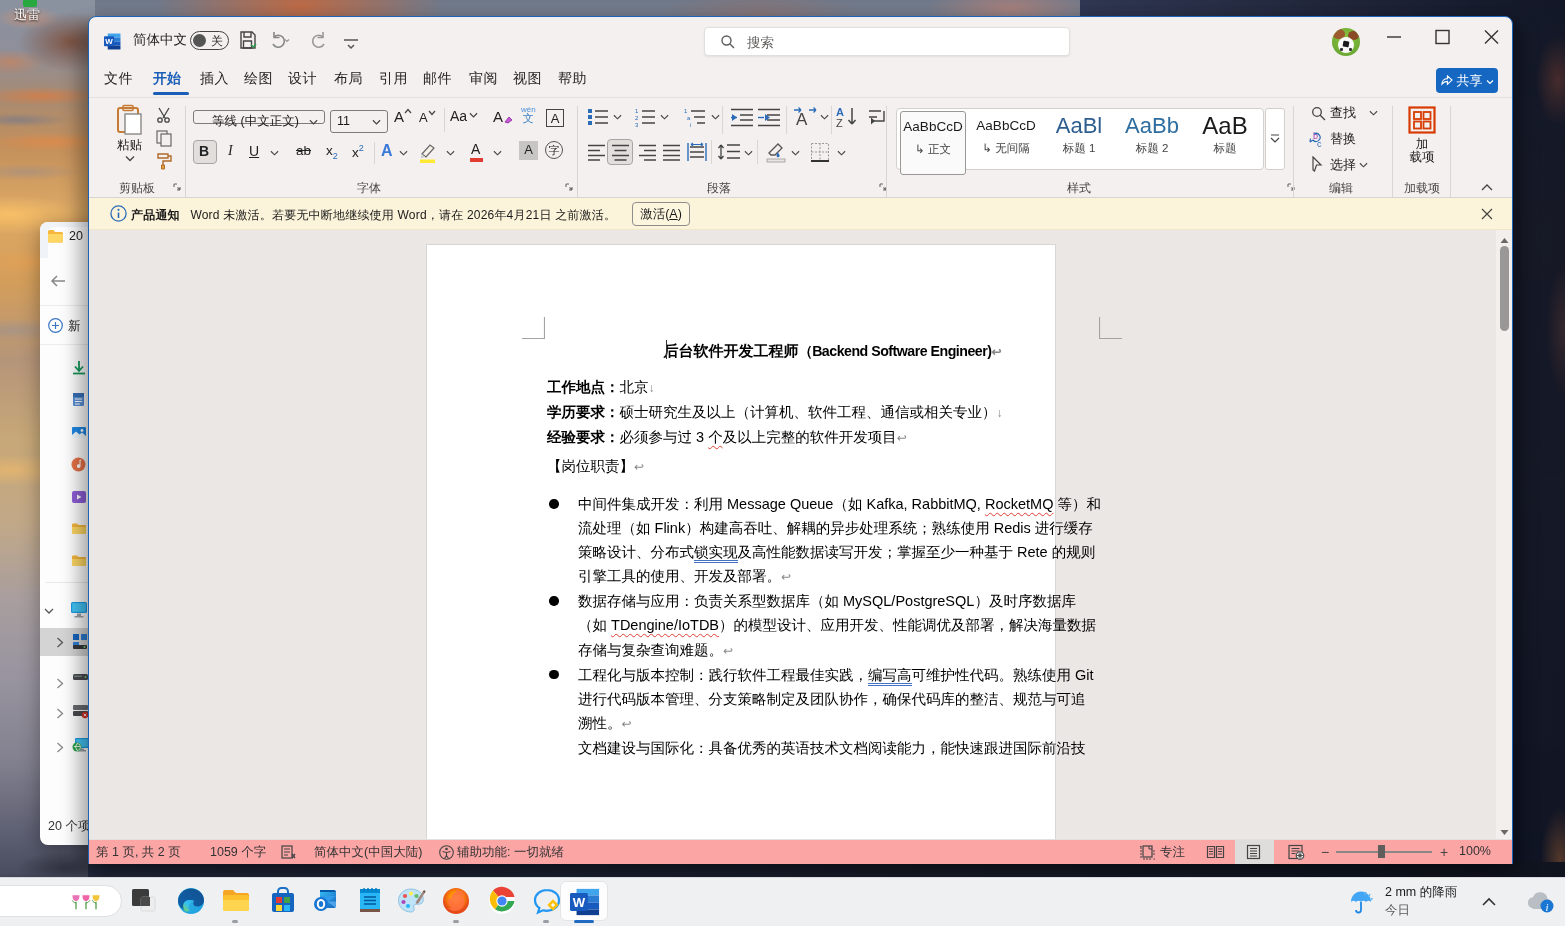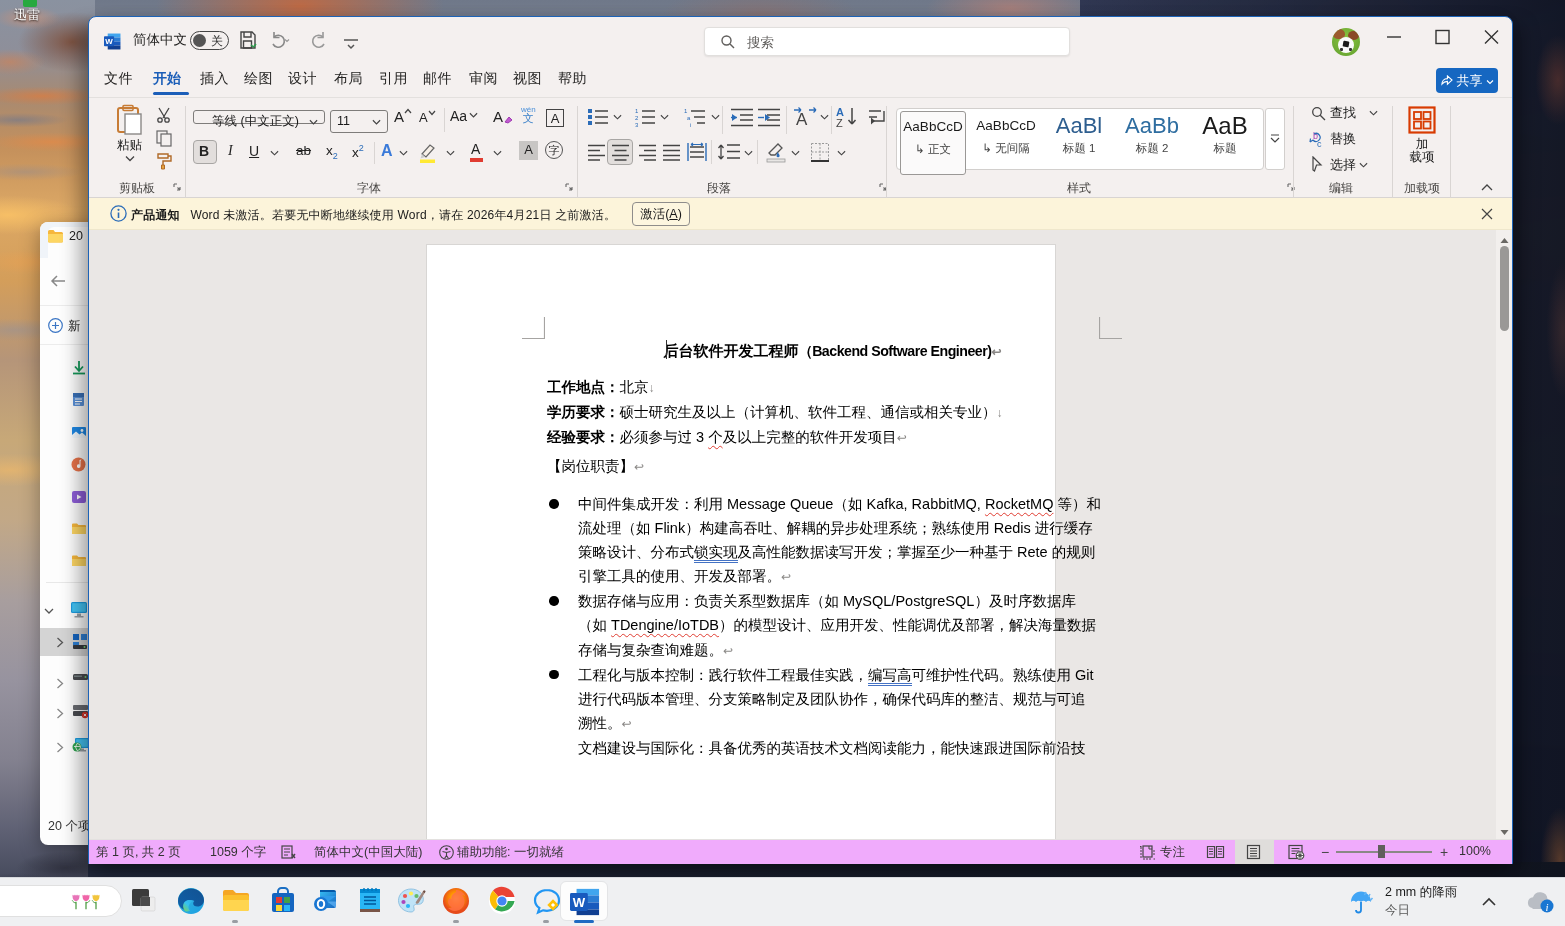--- a/index.html
+++ b/index.html
@@ -91,21 +91,21 @@
 #dtitle{position:absolute;left:10px;top:94px;width:791px;text-align:center;font-weight:bold;font-size:15px;}
 .dpar{position:absolute;left:120px;width:560px;white-space:nowrap;}
 .dlab{font-weight:bold;}
 ul.dlist{list-style:none;}
 ul.dlist li{position:relative;padding-left:31px;white-space:nowrap;}
 ul.dlist li .bu{position:absolute;left:2px;top:7px;width:9.5px;height:9.5px;background:#000;border-radius:50%;}
 .sqr{text-decoration:underline;text-decoration-style:wavy;text-decoration-color:#e03c31;text-decoration-thickness:1px;text-underline-offset:3px;}
 .sqb{border-bottom:3px double #4472c4;}
 .pmark{color:#8a8886;font-size:12px;}
 
-#statusbar{position:absolute;left:0;top:822px;width:1423px;height:24.5px;background:#f0abfc;border-top:1px solid #e3e1df;font-size:12.5px;color:#333;}
+#statusbar{position:absolute;left:0;top:822px;width:1423px;height:24.5px;background:#fca5a5;border-top:1px solid #e3e1df;font-size:12.5px;color:#333;}
 #statusbar span{position:absolute;top:4px;white-space:nowrap;}
 
 
 #taskbar{position:absolute;left:0;top:877px;width:1565px;height:49px;background:#eff0f2;border-top:1px solid #d8dade;}
 .tkico{position:absolute;top:8px;width:30px;height:30px;}
 .tkdot{position:absolute;top:42px;width:6px;height:3px;background:#9a9da3;border-radius:2px;}
 #searchpill{position:absolute;left:-30px;top:7px;width:152px;height:32px;background:#fff;border:1px solid #e0e0e0;border-radius:16px;}
 #wordtile{position:absolute;left:560px;top:3px;width:48px;height:40px;background:#fdfdfd;border:1px solid #e3e4e6;border-radius:6px;}
 #wordline{position:absolute;left:574px;top:42px;width:20px;height:3px;background:#1f6ac2;border-radius:2px;}
 

